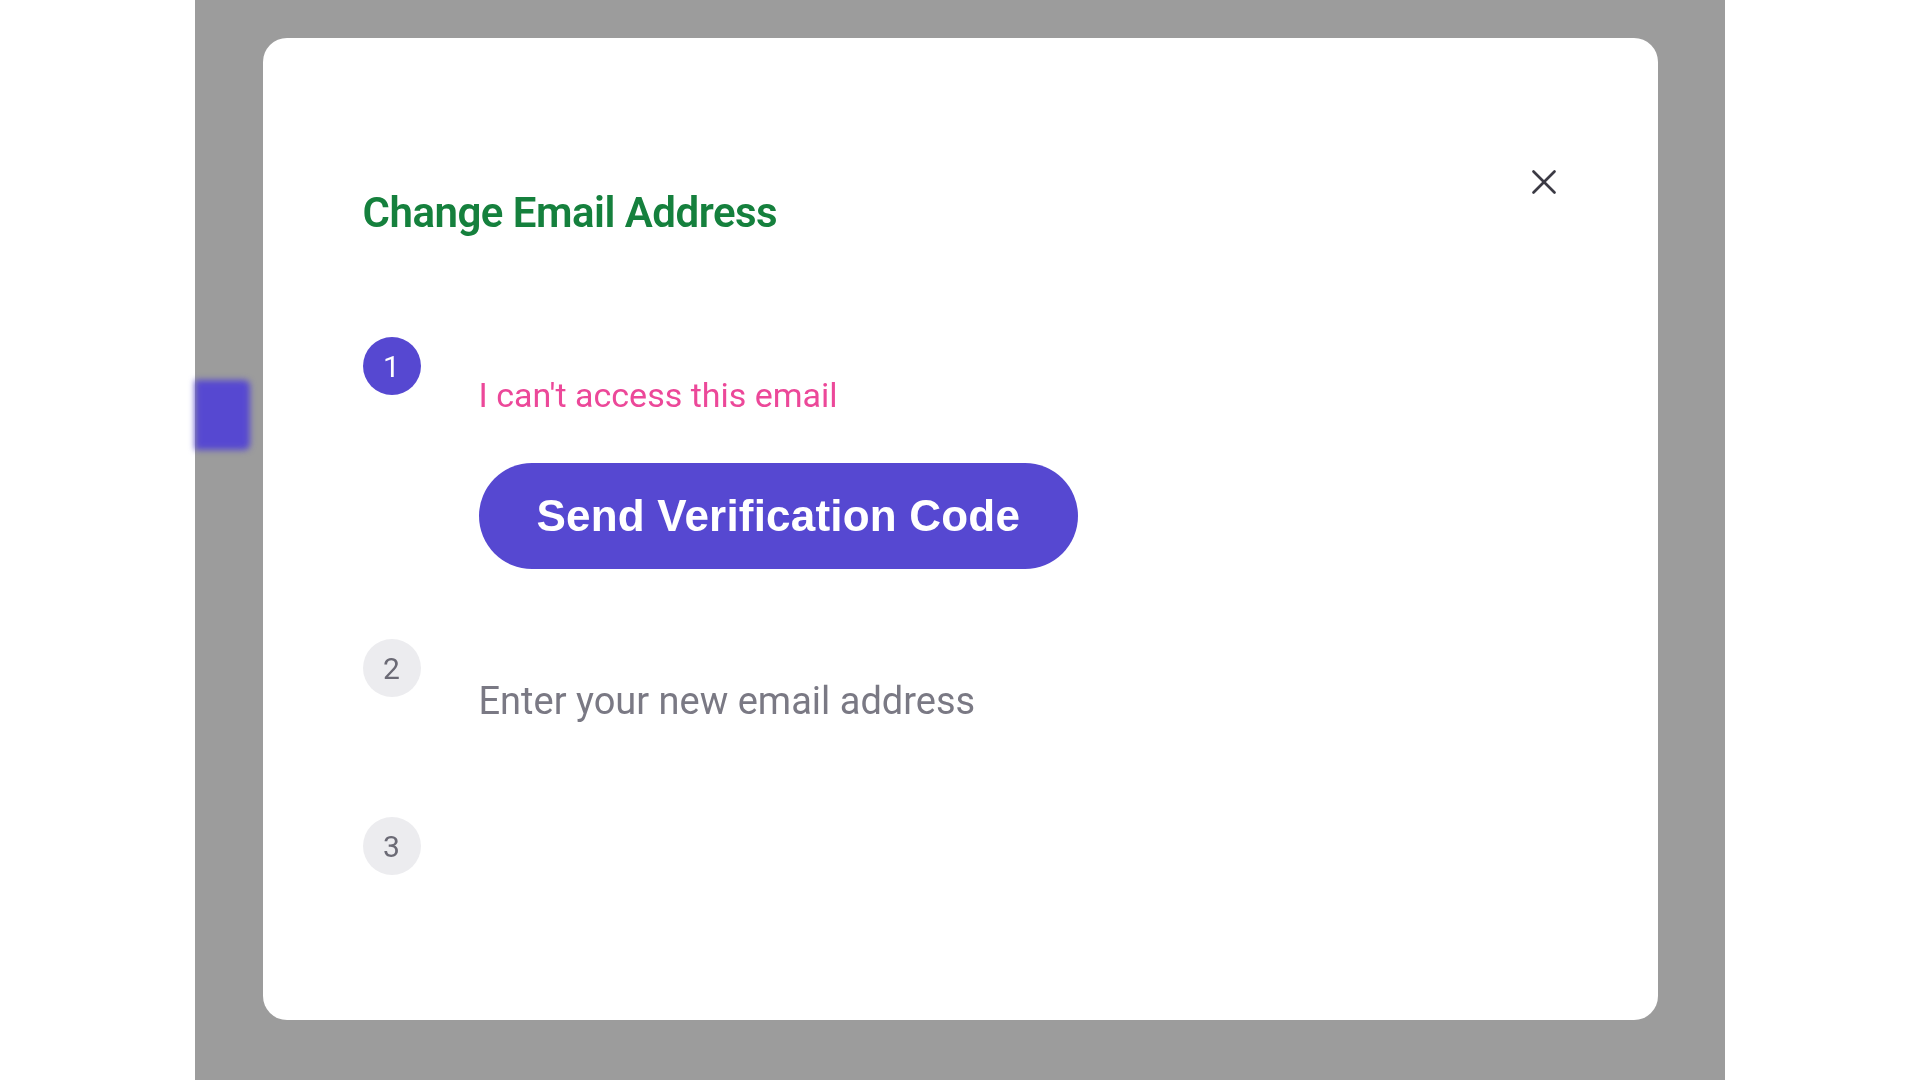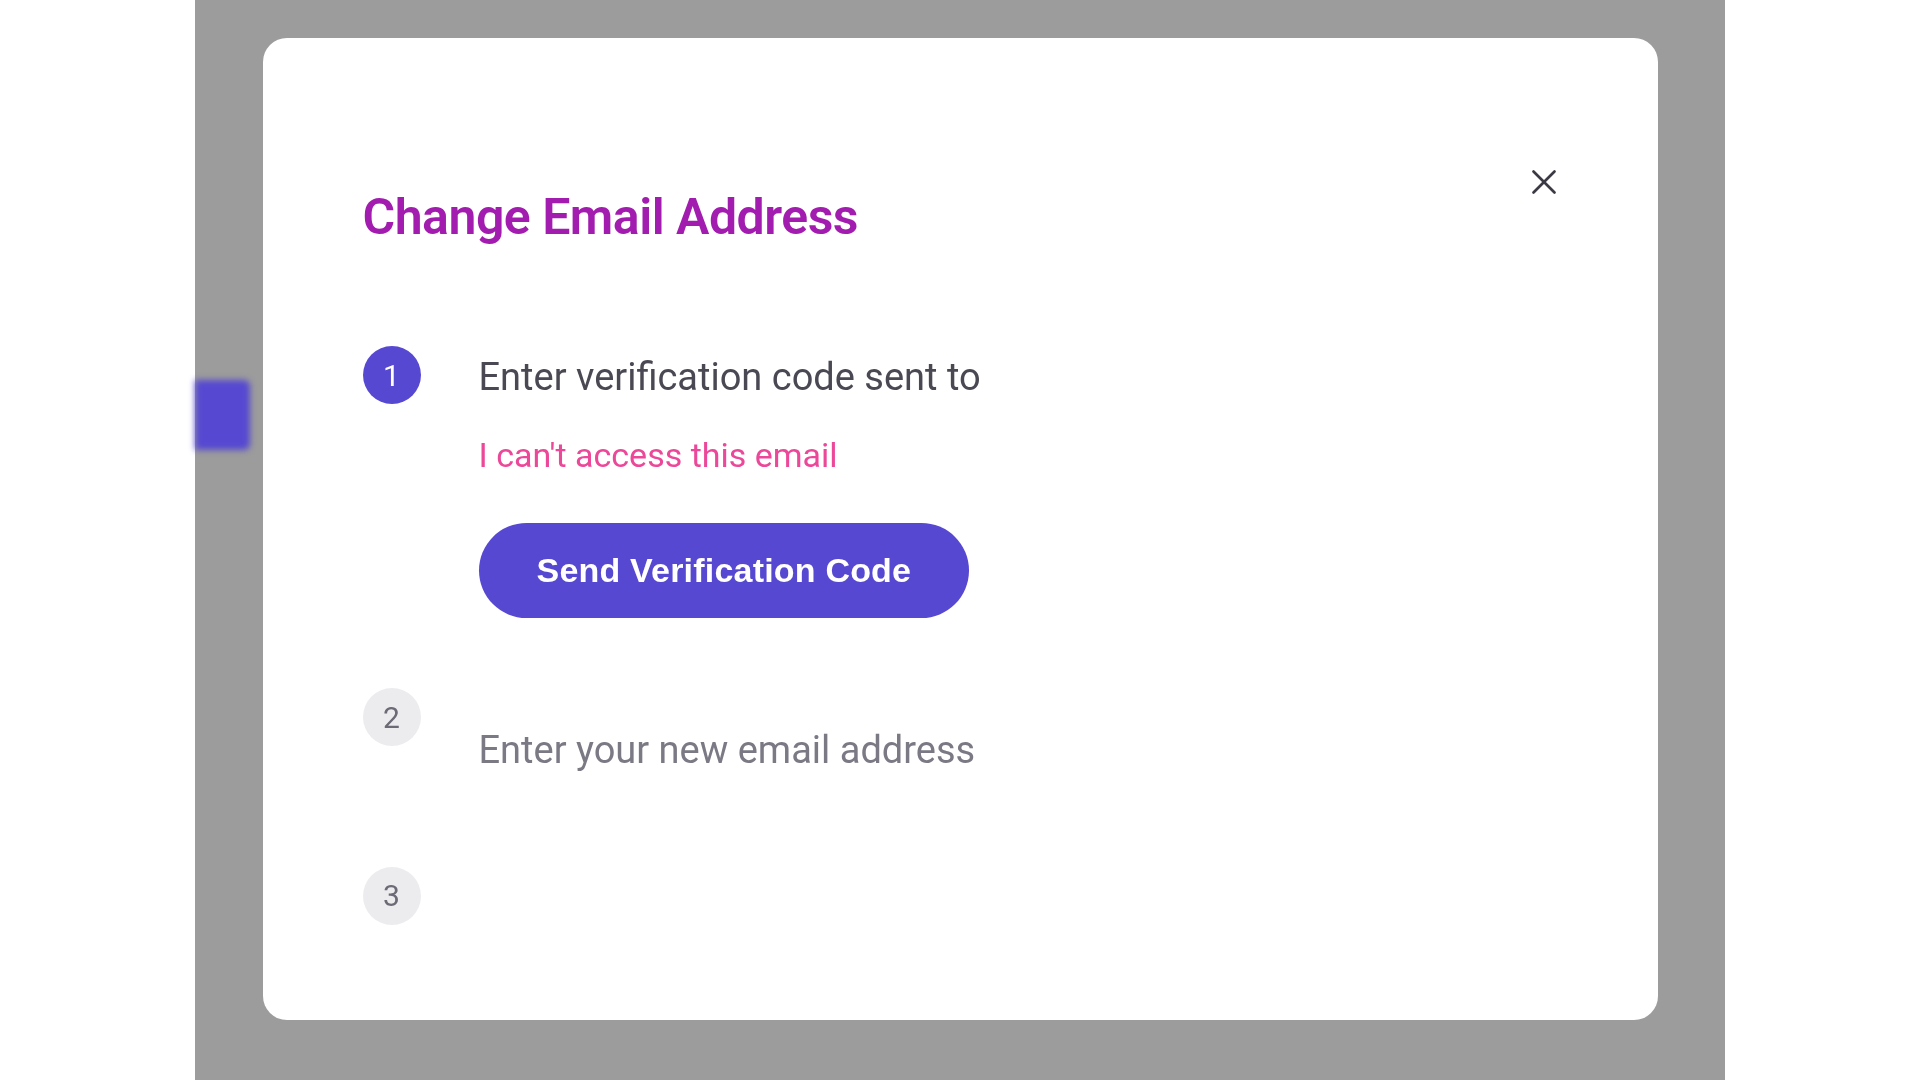--- a/index.html
+++ b/index.html
@@ -77,23 +77,23 @@
       background: transparent;
       border: none;
     }
     
     .close-btn svg {
       width: 36px;
       height: 36px;
     }
     
     .modal-title {
-      font-size: 50px;
+      font-size: 42px;
       font-weight: 600;
-      color: #a21caf;
+      color: #15803d;
       margin-top: 50px;
       margin-bottom: 100px;
       letter-spacing: -0.5px;
     }
     
     .step {
       display: flex;
       align-items: flex-start;
       margin-bottom: 70px;
     }
@@ -148,21 +148,21 @@
       font-weight: 400;
     }
     
     .send-btn {
       margin-top: 48px;
       background: #5648d1;
       color: #ffffff;
       border: none;
       border-radius: 999px;
       padding: 28px 58px;
-      font-size: 34px;
+      font-size: 44px;
       font-weight: 600;
       cursor: pointer;
       letter-spacing: 0.2px;
     }
     
     .step.inactive-step {
       margin-bottom: 90px;
     }
   </style>
 </head>
@@ -181,21 +181,20 @@
           <line x1="5" y1="5" x2="19" y2="19"></line>
           <line x1="19" y1="5" x2="5" y2="19"></line>
         </svg>
       </button>
 
       <h1 class="modal-title">Change Email Address</h1>
 
       <div class="step">
         <div class="step-badge active">1</div>
         <div class="step-content">
-          <div class="step-title">Enter verification code sent to</div>
           <a class="step-link">I can't access this email</a>
           <button class="send-btn">Send Verification Code</button>
         </div>
       </div>
 
       <div class="step inactive-step">
         <div class="step-badge inactive">2</div>
         <div class="step-content">
           <div class="step-title inactive">Enter your new email address</div>
         </div>

